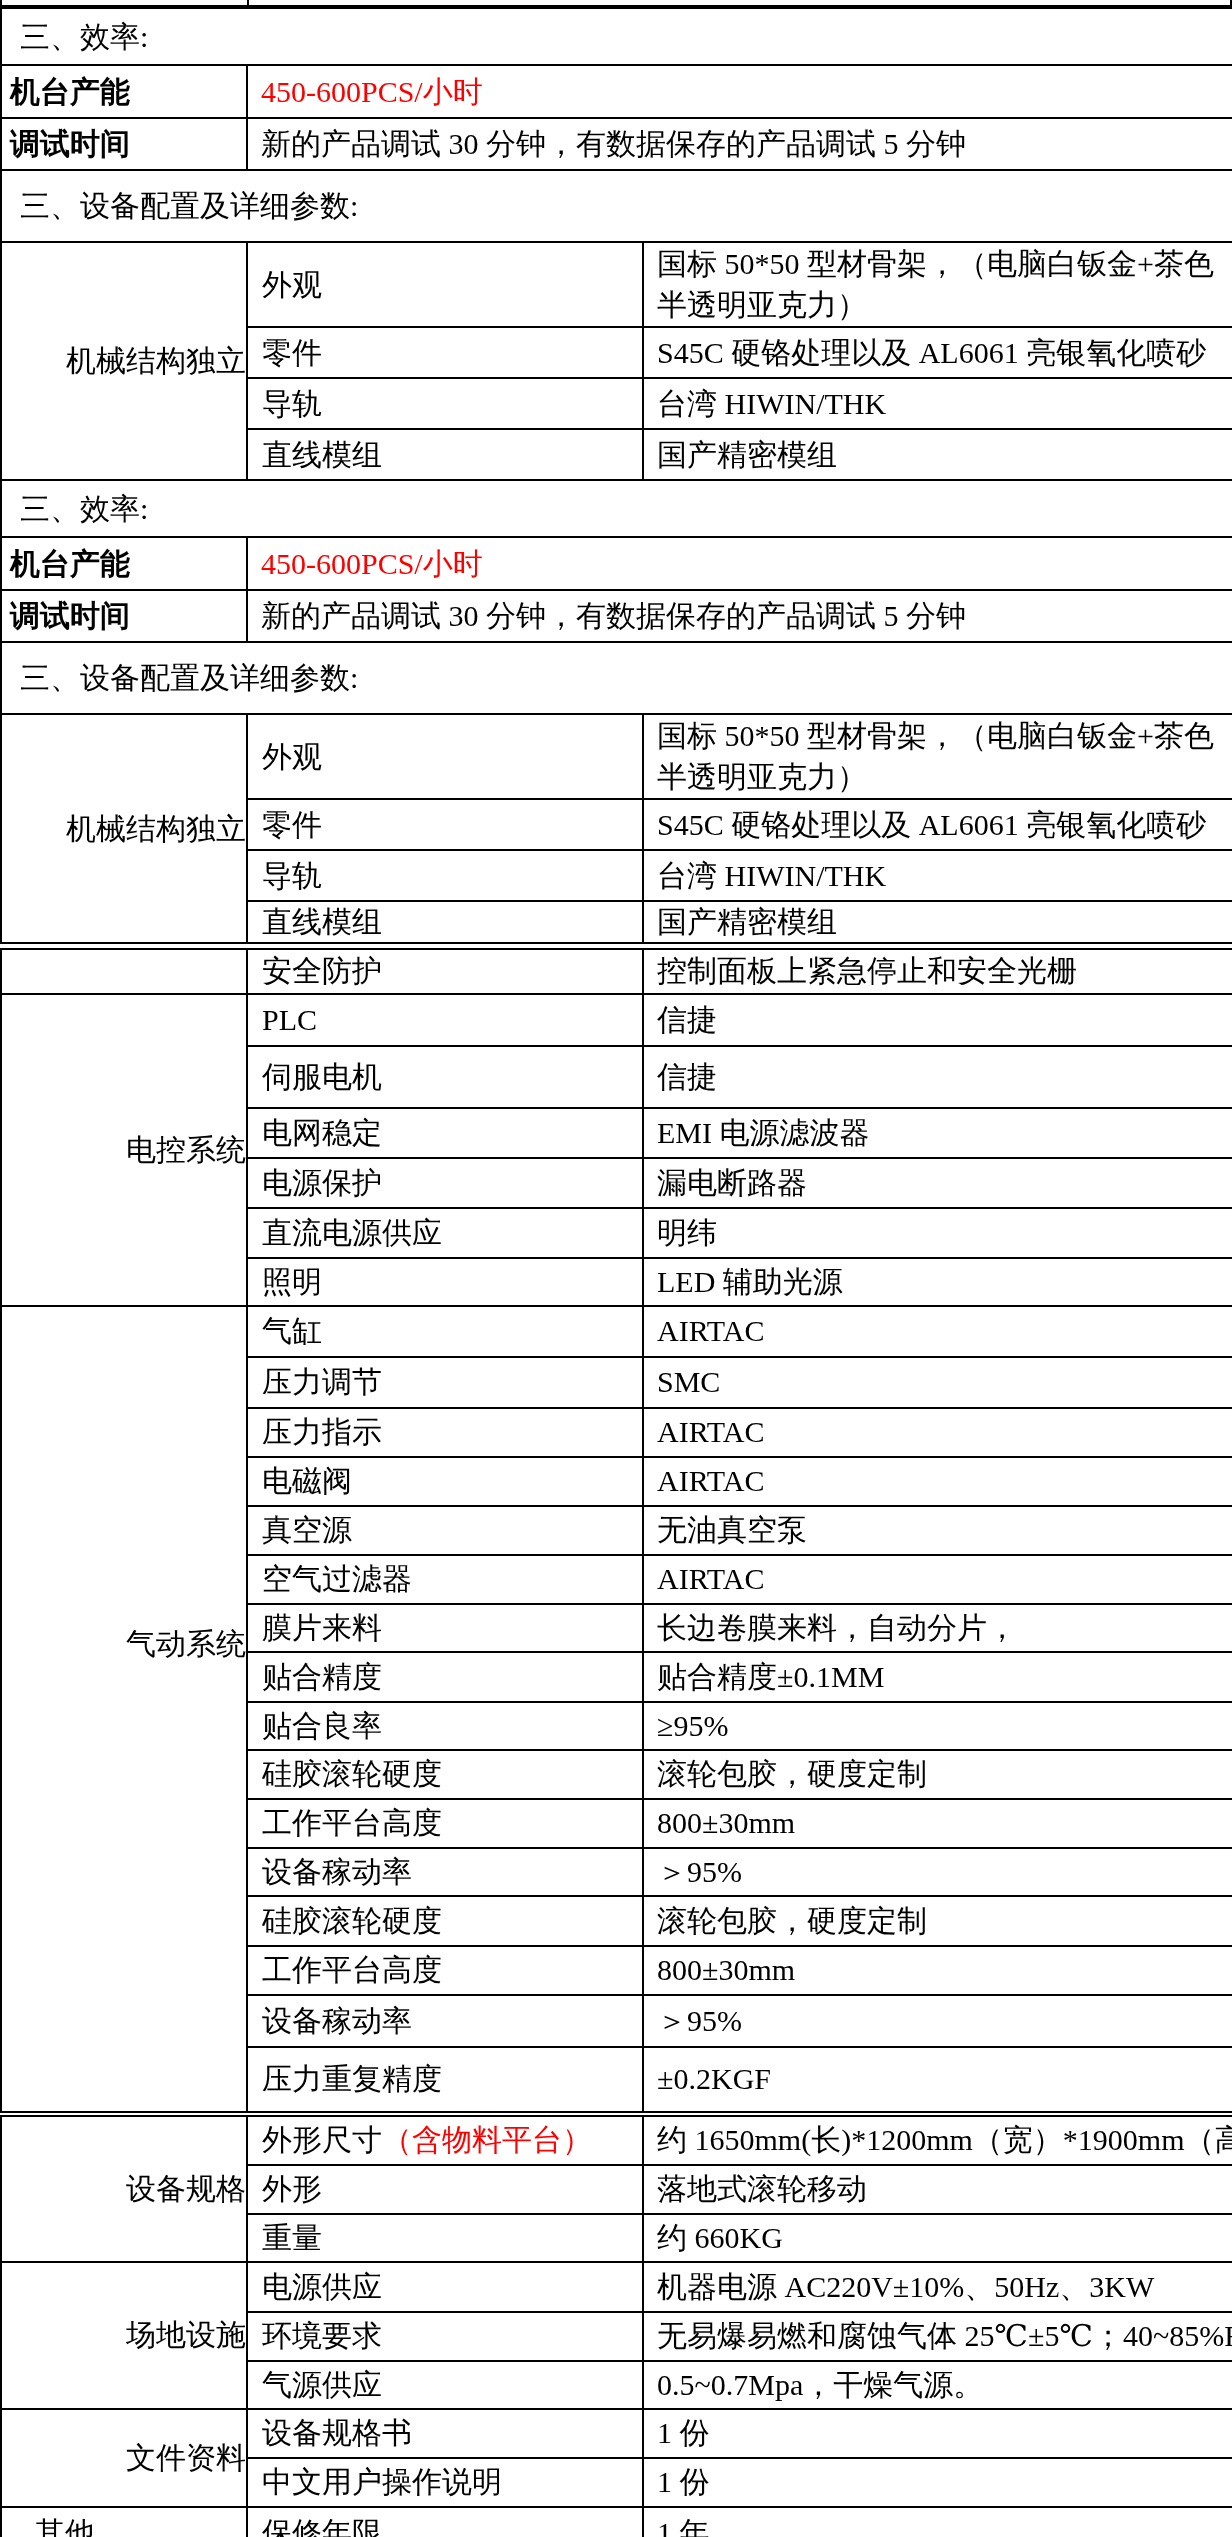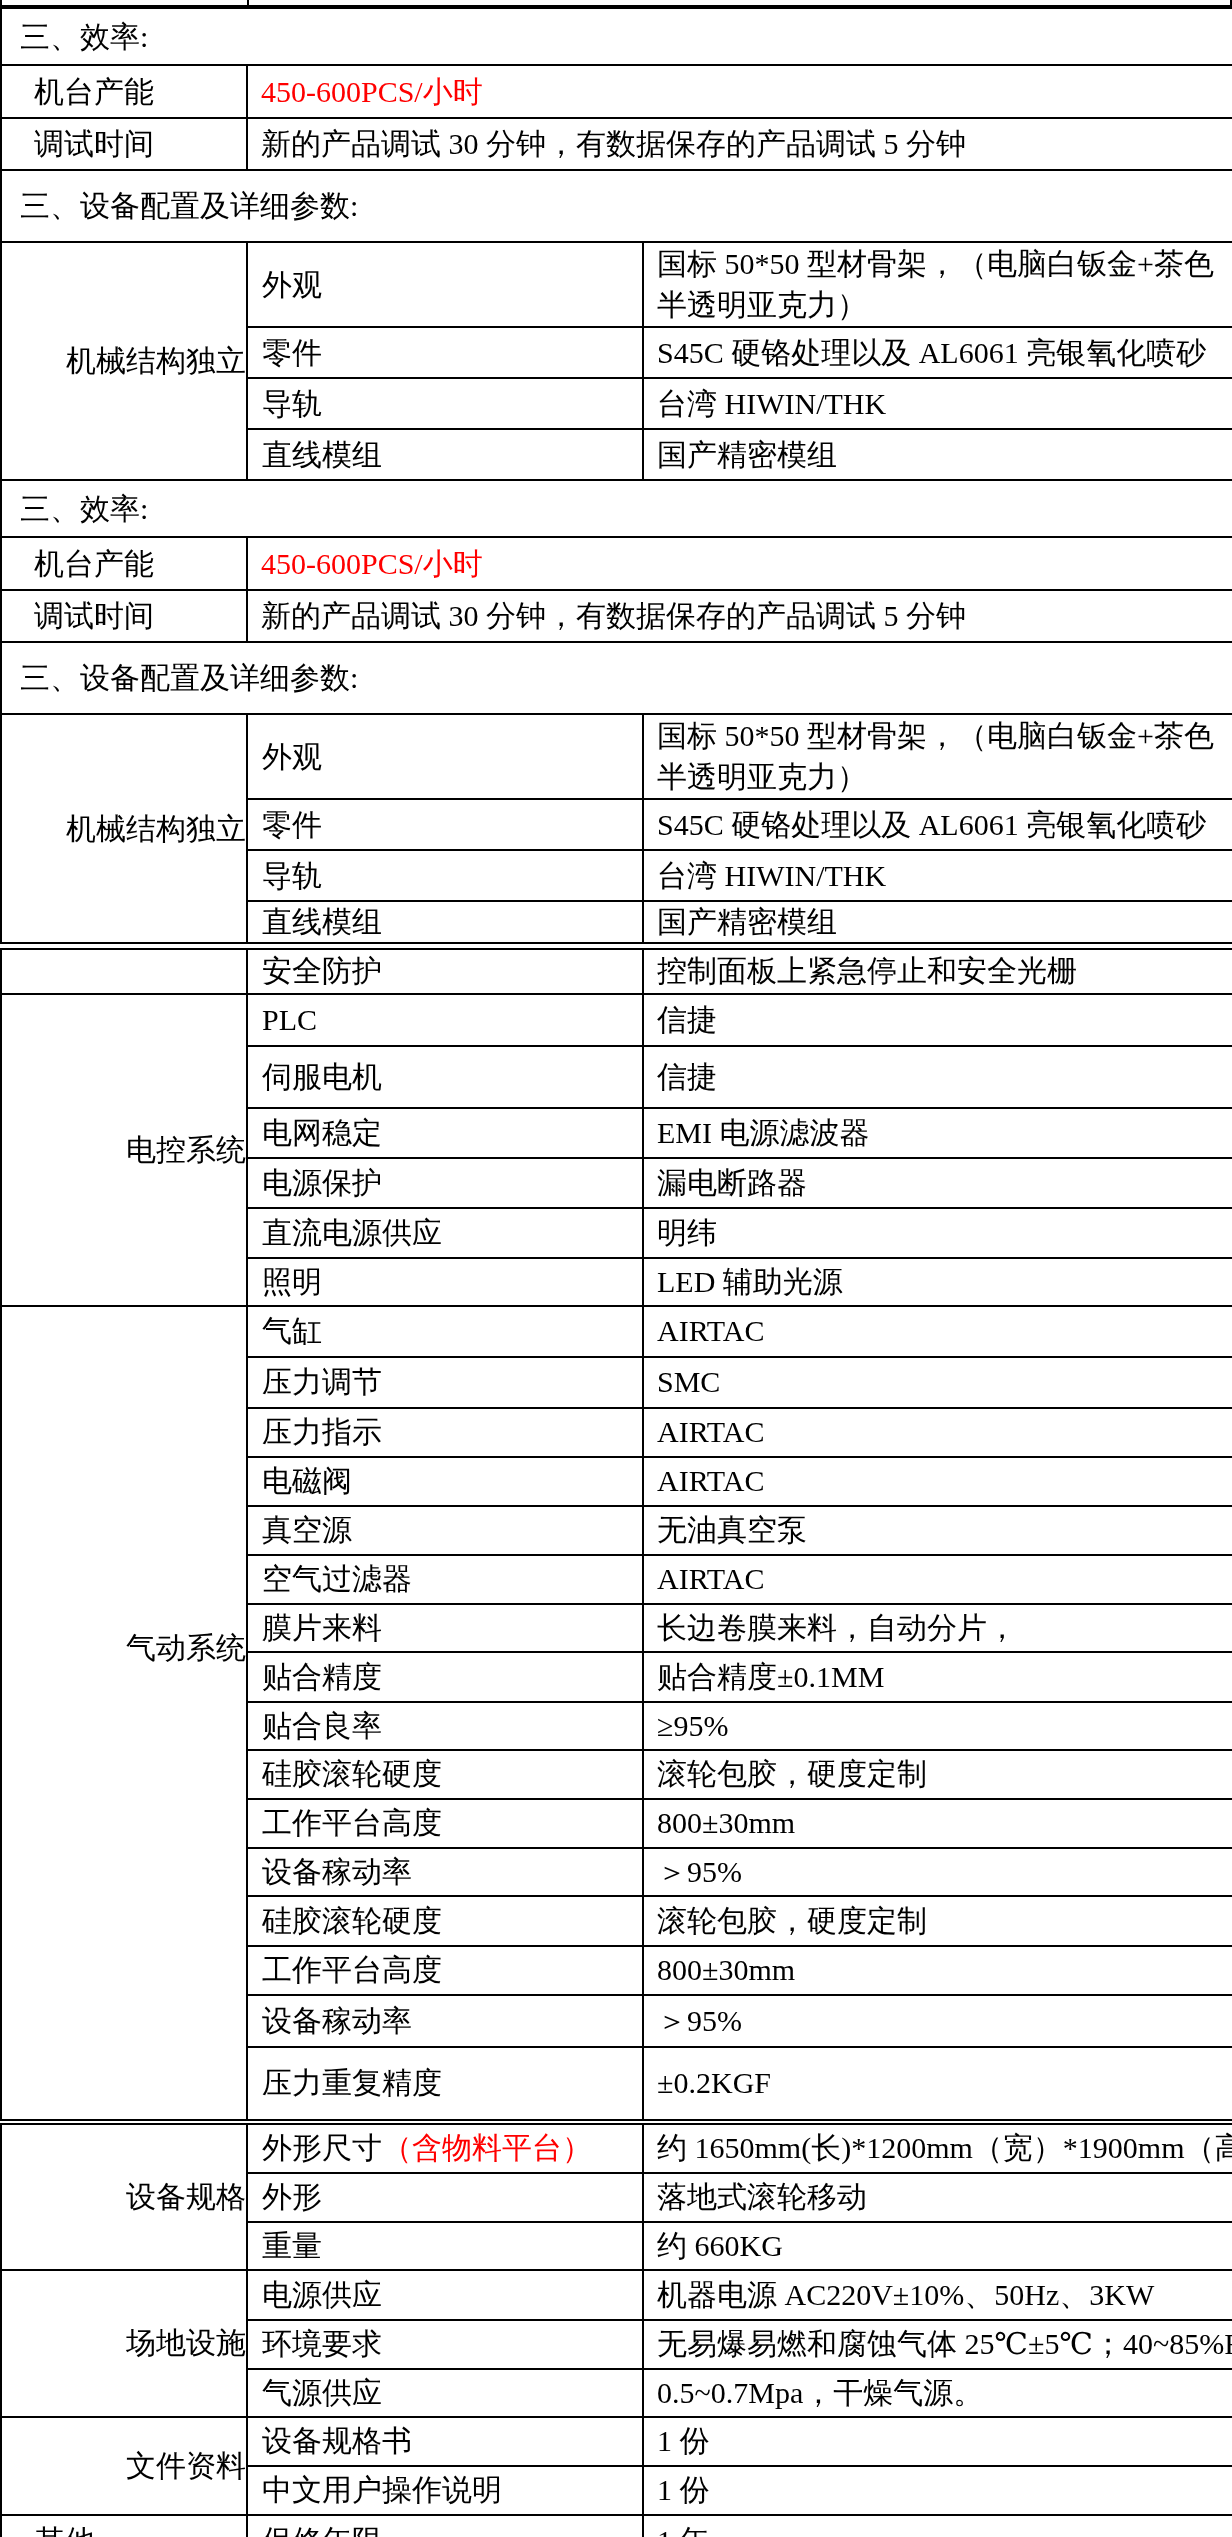--- a/index.html
+++ b/index.html
@@ -18,21 +18,21 @@
   .frag .fc2{flex:1;height:100%;}
 
   table.tbl{border-collapse:collapse;table-layout:fixed;width:1232px;}
   table.t2{margin-top:4px;}
   table.t3{margin-top:2px;}
   .tbl td{
     border:2px solid #000;vertical-align:middle;
     font-size:30px;line-height:1.25;overflow:hidden;
   }
   .hdr{padding-left:18px;}
-  .kcol{padding-left:32px;white-space:nowrap;}      
+  .kcol{padding-left:8px;white-space:nowrap;font-weight:bold;}      
   .kcol2{padding-left:14px;white-space:nowrap;}     
   .vcol{padding-left:13px;white-space:nowrap;}
   .vcol.wrap{white-space:normal;padding-right:8px;line-height:1.35;}
   .grp{text-align:right;padding:0;}
   .grp.nudge{padding-bottom:130px;}                 
   .grp.left33{text-align:left;padding-left:33px;}
   .red{color:#ff0000;}
   .fs28{font-size:28px;}
   .fs27{font-size:27px;}
 </style>
@@ -215,21 +215,21 @@
       <td class="vcol">滚轮包胶，硬度定制</td>
     </tr>
     <tr style="height:49px">
       <td class="kcol2">工作平台高度</td>
       <td class="vcol">800±30mm</td>
     </tr>
     <tr style="height:52px">
       <td class="kcol2">设备稼动率</td>
       <td class="vcol">＞95%</td>
     </tr>
-    <tr style="height:73px">
+    <tr style="height:65px">
       <td class="kcol2">压力重复精度</td>
       <td class="vcol">±0.2KGF</td>
     </tr>
   </tbody>
     </table>
 
   <table class="tbl t3">
     <colgroup>
         <col style="width:246px">
         <col style="width:396px">

